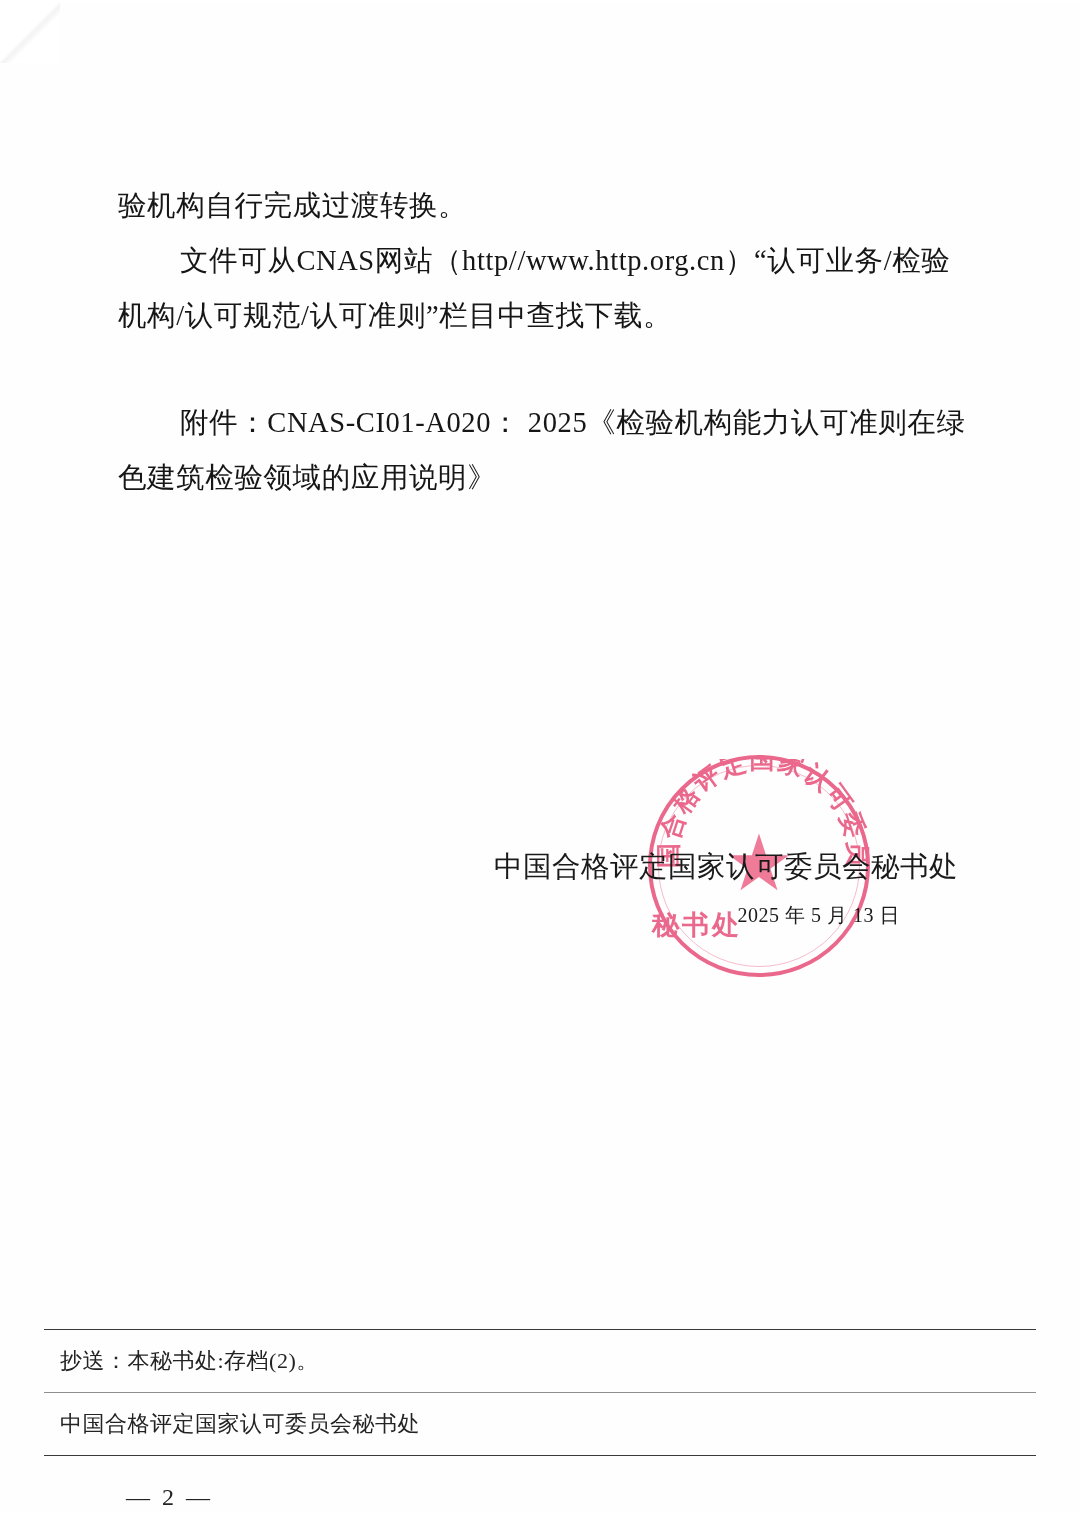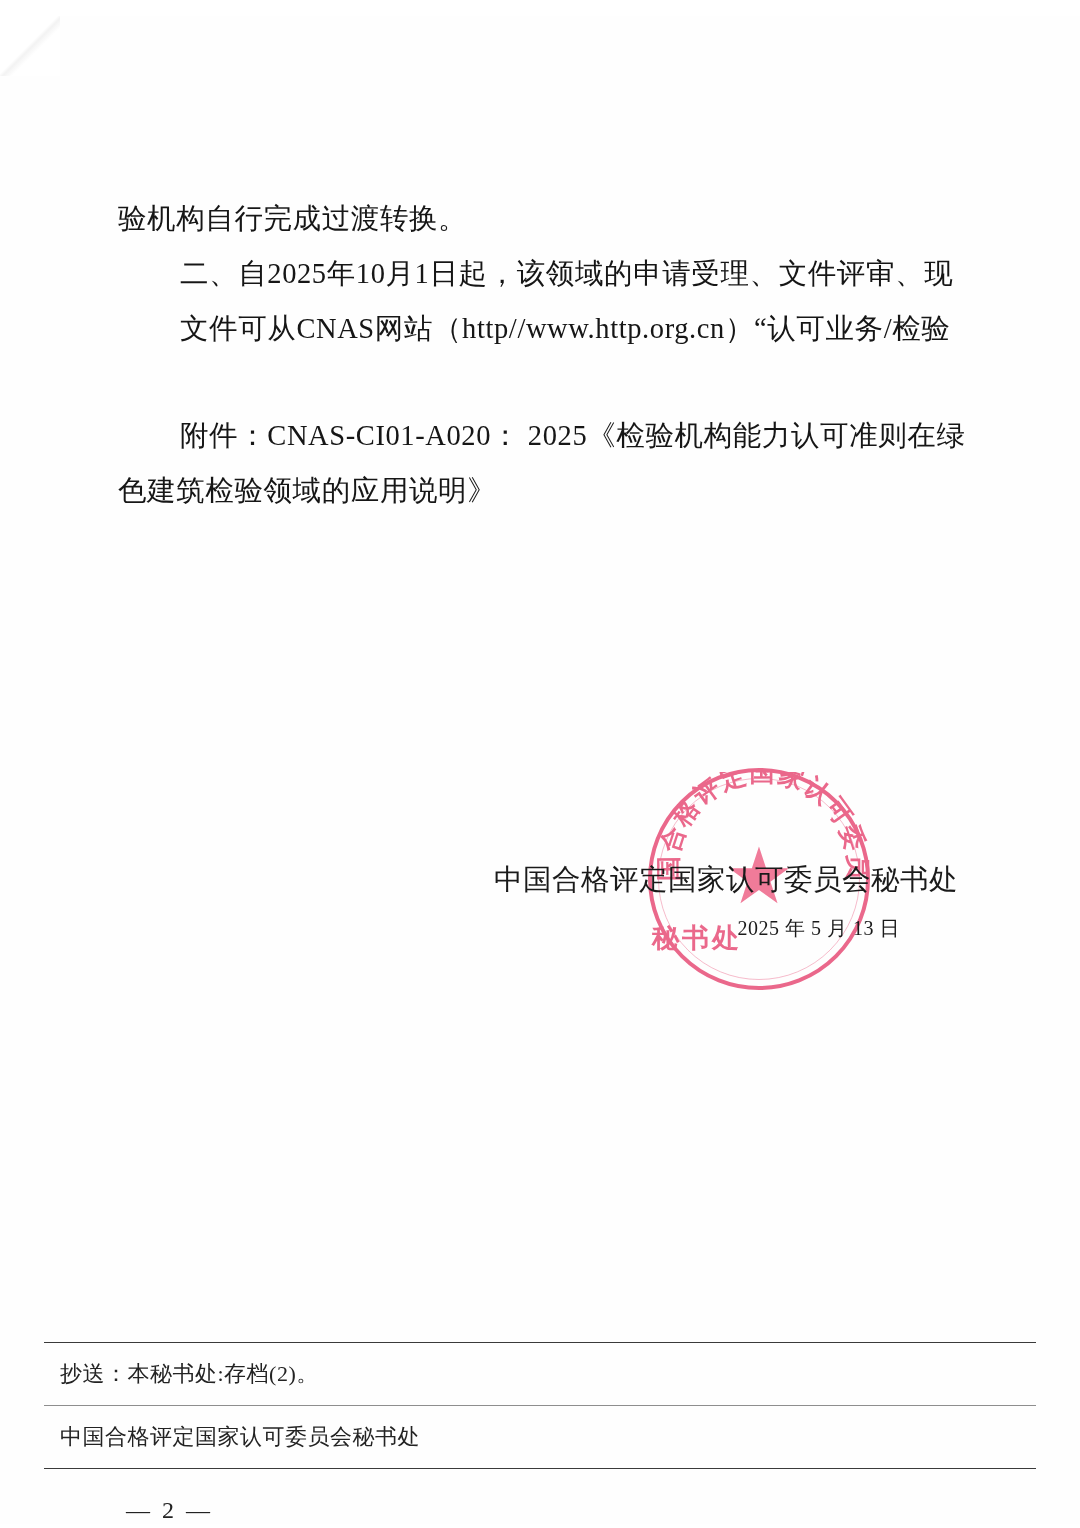--- a/index.html
+++ b/index.html
@@ -8,21 +8,21 @@
     background: #ffffff;
   }
   body {
     font-family: "Liberation Serif", "DejaVu Serif", serif;
     color: #1a1a1a;
   }
   .page {
     position: relative;
     width: 1080px;
     height: 1508px;
-    margin: 16px auto;
+    margin: 3px auto;
     background: #fefefe;
     overflow: hidden;
   }
   .paper-edge-tl {
     position: absolute;
     top: 0; left: 0;
     width: 60px; height: 60px;
     background: linear-gradient(135deg, #ffffff 0%, #ffffff 48%, #f3f3f3 52%, #ffffff 60%);
   }
   .content {
@@ -152,22 +152,22 @@
 </head>
 <body>
 
 <div class="page">
 
   <div class="paper-edge-tl"></div>
 
   <div class="content">
 
     <div class="body-line">验机构自行完成过渡转换。</div>
-    <div class="body-line indent-2">二、自2025年10月1日起，该领域的申请受理、文件评审、现</div>
     <div class="body-line indent-2">文件可从CNAS网站（http//www.http.org.cn）“认可业务/检验</div>
+    <div class="body-line">机构/认可规范/认可准则”栏目中查找下载。</div>
 
     <div class="gap-block"></div>
 
     <div class="body-line indent-2">附件：CNAS-CI01-A020： 2025《检验机构能力认可准则在绿</div>
     <div class="body-line">色建筑检验领域的应用说明》</div>
 
   </div>
 
   <div class="seal">
     <div class="seal-inner"></div>

